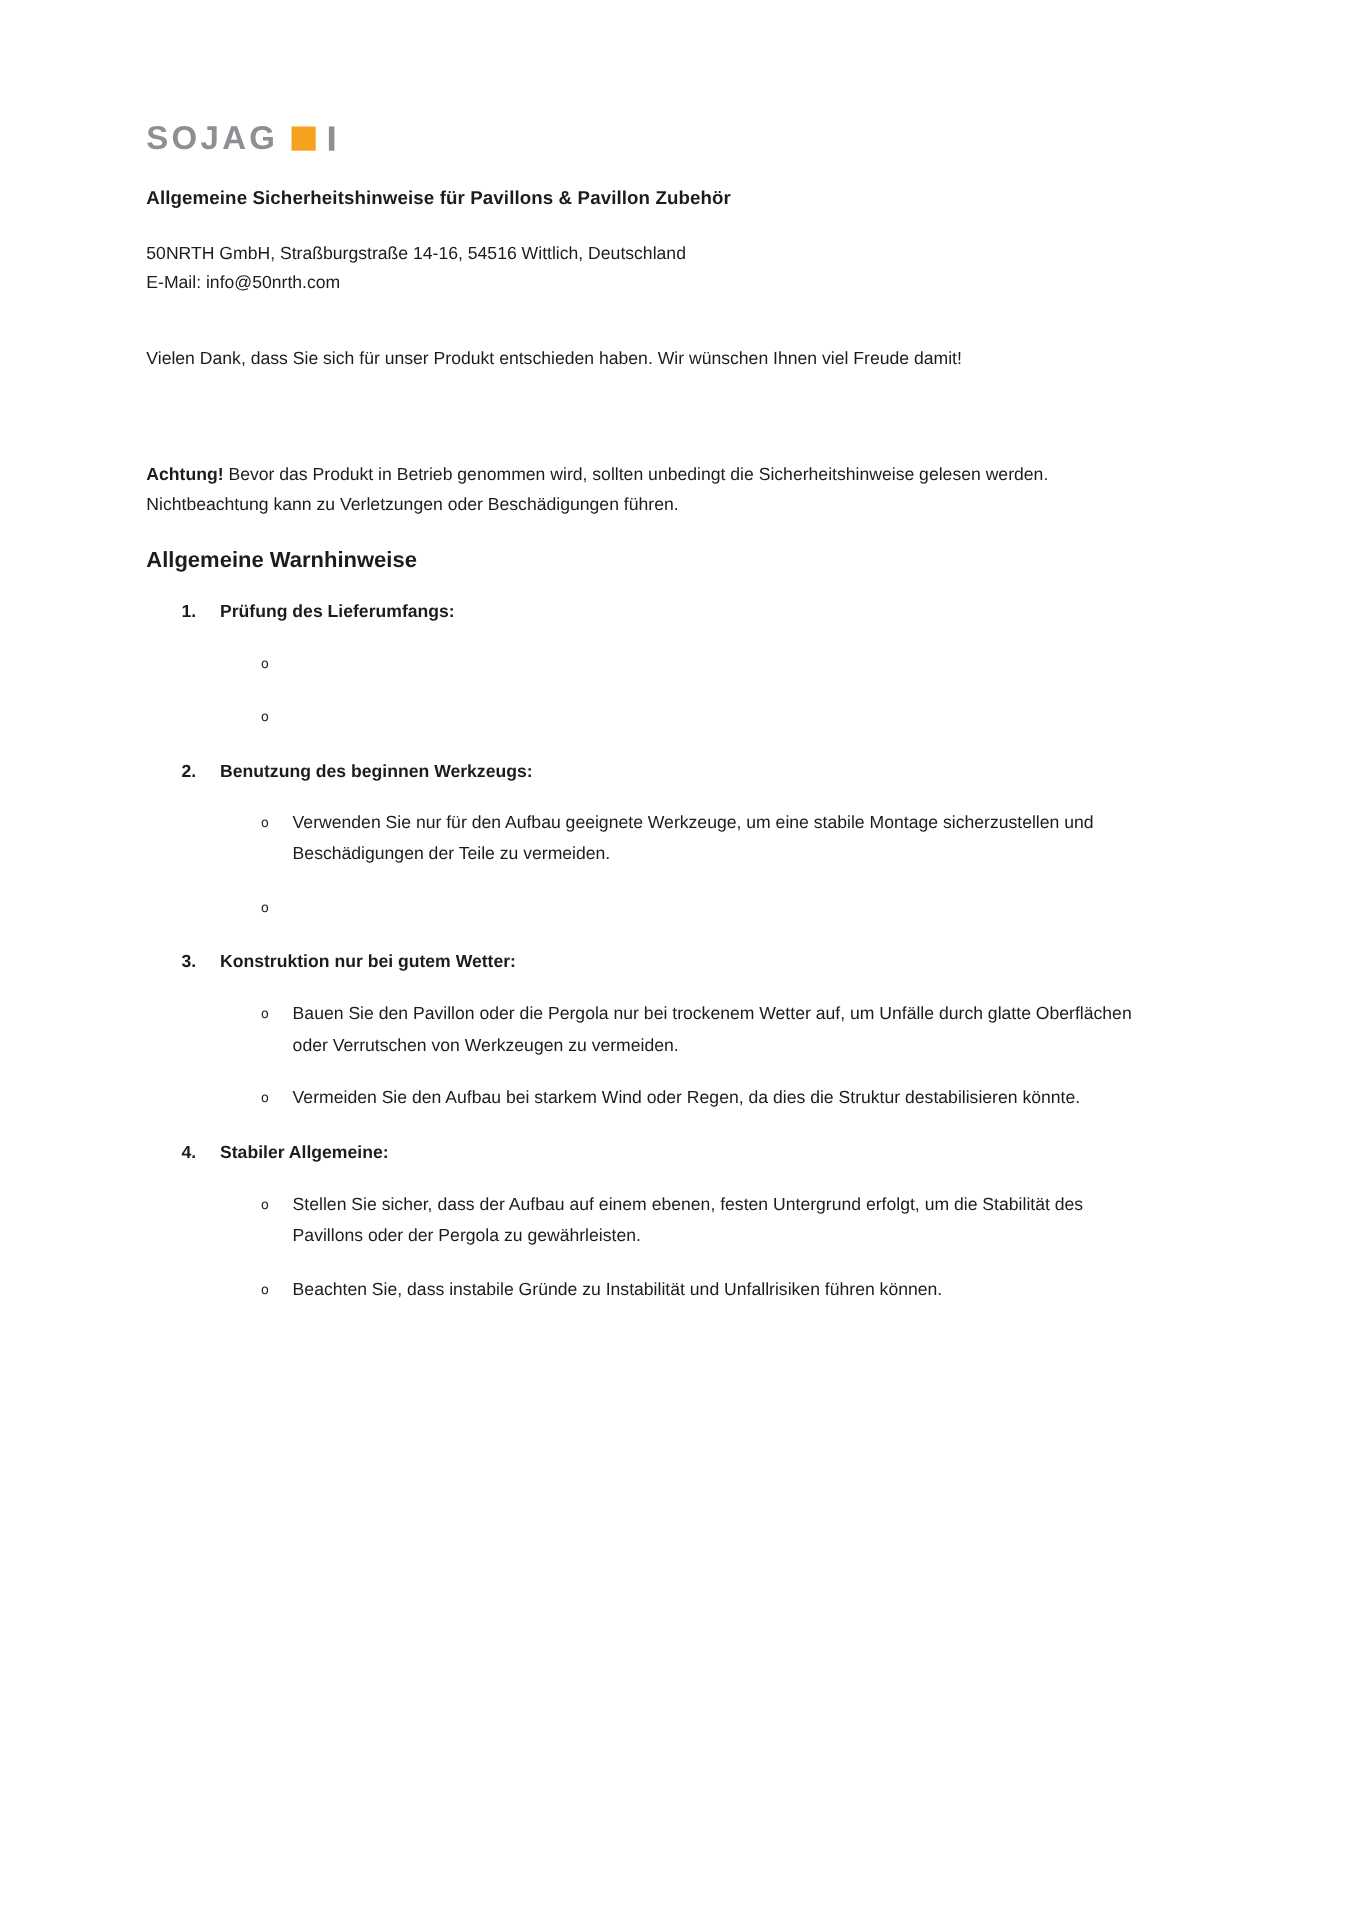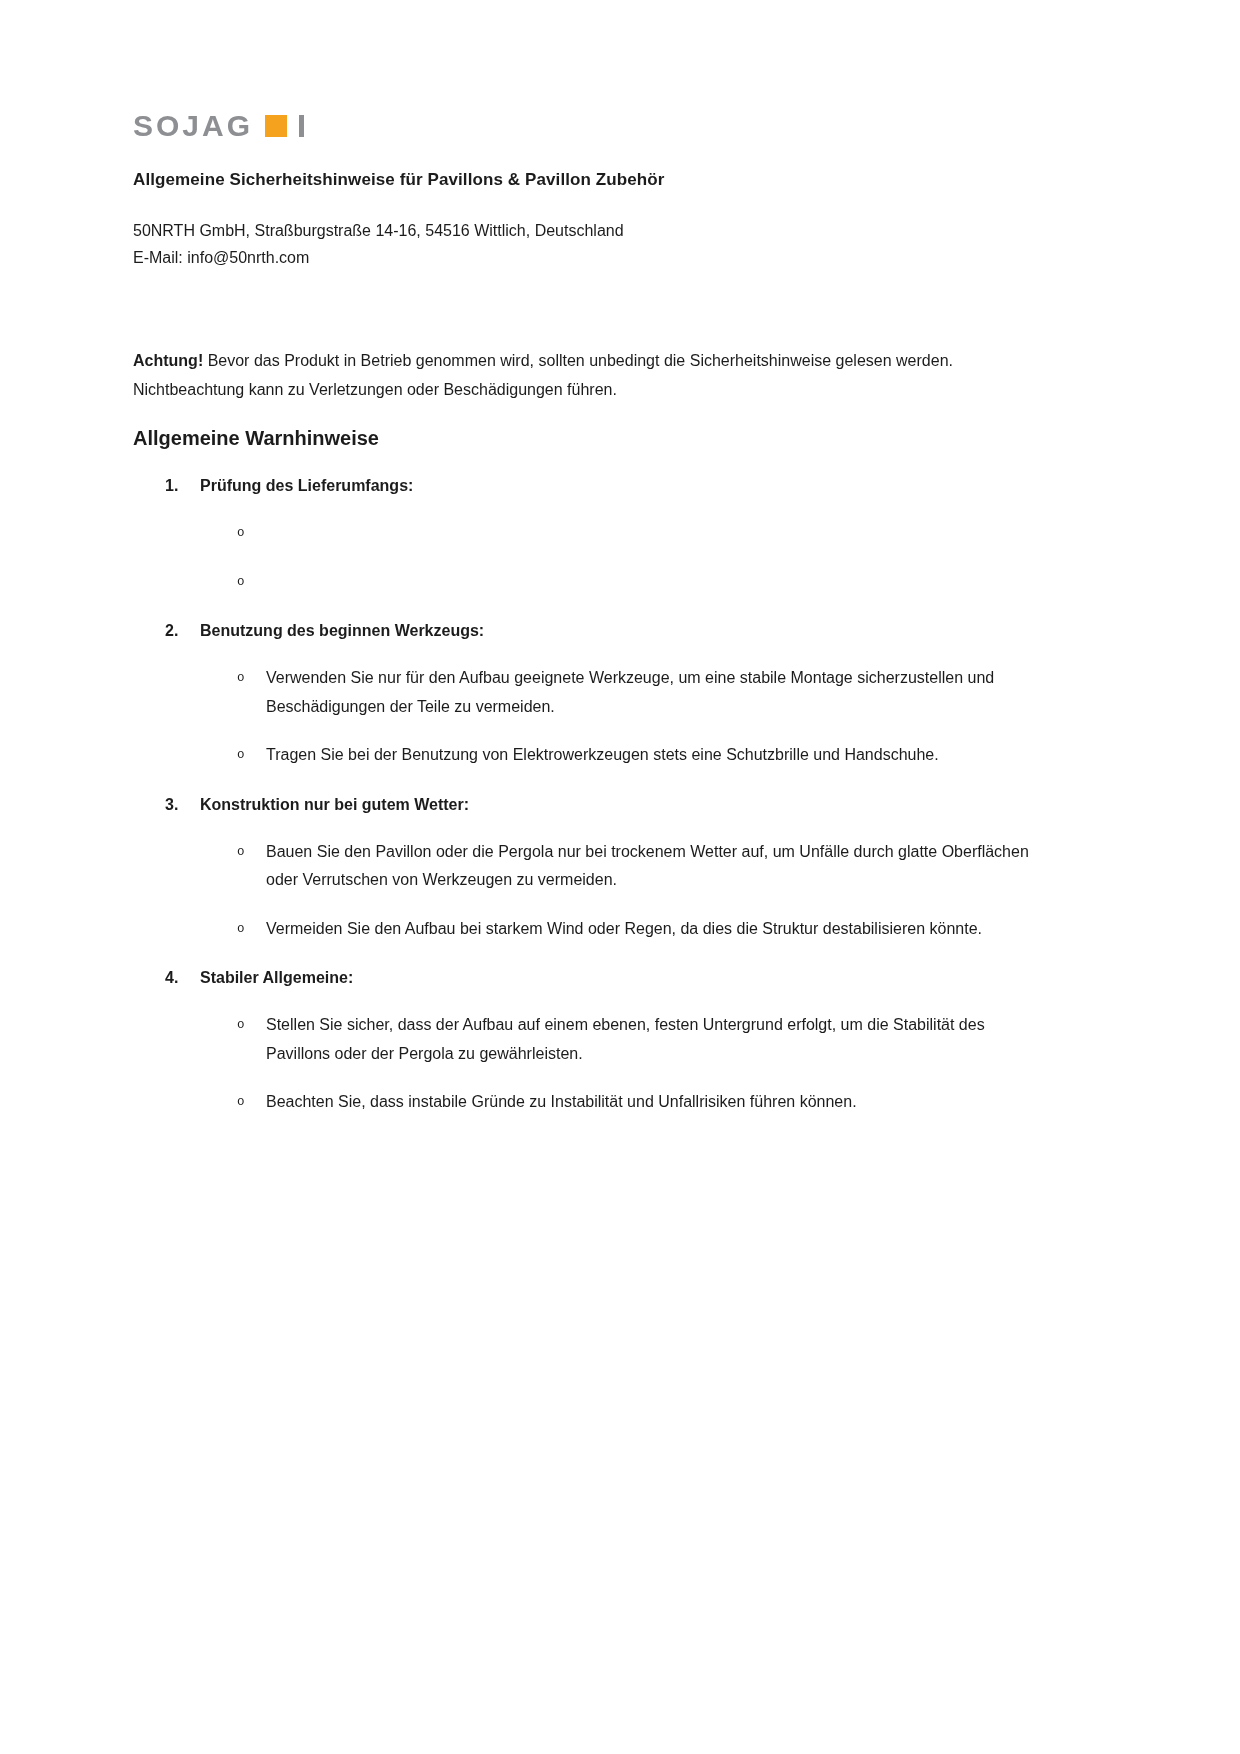--- a/index.html
+++ b/index.html
@@ -120,20 +120,21 @@
     <span class="logo-bar"></span>
   </div>
 
   <h1 class="doc-title">Allgemeine Sicherheitshinweise für Pavillons &amp; Pavillon Zubehör</h1>
 
   <div class="contact">
     <p>50NRTH GmbH, Straßburgstraße 14-16, 54516 Wittlich, Deutschland</p>
     <p>E-Mail: info@50nrth.com</p>
   </div>
 
+  <p class="para intro">Vielen Dank, dass Sie sich für unser Produkt entschieden haben. Wir wünschen Ihnen viel Freude damit!</p>
 
   <p class="para warning"><b>Achtung!</b><span> Bevor das Produkt in Betrieb genommen wird, sollten unbedingt die Sicherheitshinweise gelesen werden. Nichtbeachtung kann zu Verletzungen oder Beschädigungen führen.</span></p>
 
   <div class="section-heading">Allgemeine Warnhinweise</div>
 
   <div class="warn-list" id="warn-list">
   <div class="list-item">
     <div class="item-head">
       <span class="item-num">1.</span>
       <span class="item-heading">Prüfung des Lieferumfangs:</span>
@@ -155,21 +156,20 @@
       <span class="item-heading">Benutzung des beginnen Werkzeugs:</span>
     </div>
     <div class="bullets">
   <div class="bullet-row">
     <span class="bullet-marker">o</span>
     <span class="bullet-text">Verwenden Sie nur für den Aufbau geeignete Werkzeuge, um eine stabile Montage sicherzustellen und Beschädigungen der Teile zu vermeiden.</span>
   </div>
 
   <div class="bullet-row">
     <span class="bullet-marker">o</span>
-    <span class="bullet-text">Tragen Sie bei der Benutzung von Elektrowerkzeugen stets eine Schutzbrille und Handschuhe.</span>
   </div>
 </div>
   </div>
 
   <div class="list-item">
     <div class="item-head">
       <span class="item-num">3.</span>
       <span class="item-heading">Konstruktion nur bei gutem Wetter:</span>
     </div>
     <div class="bullets">

